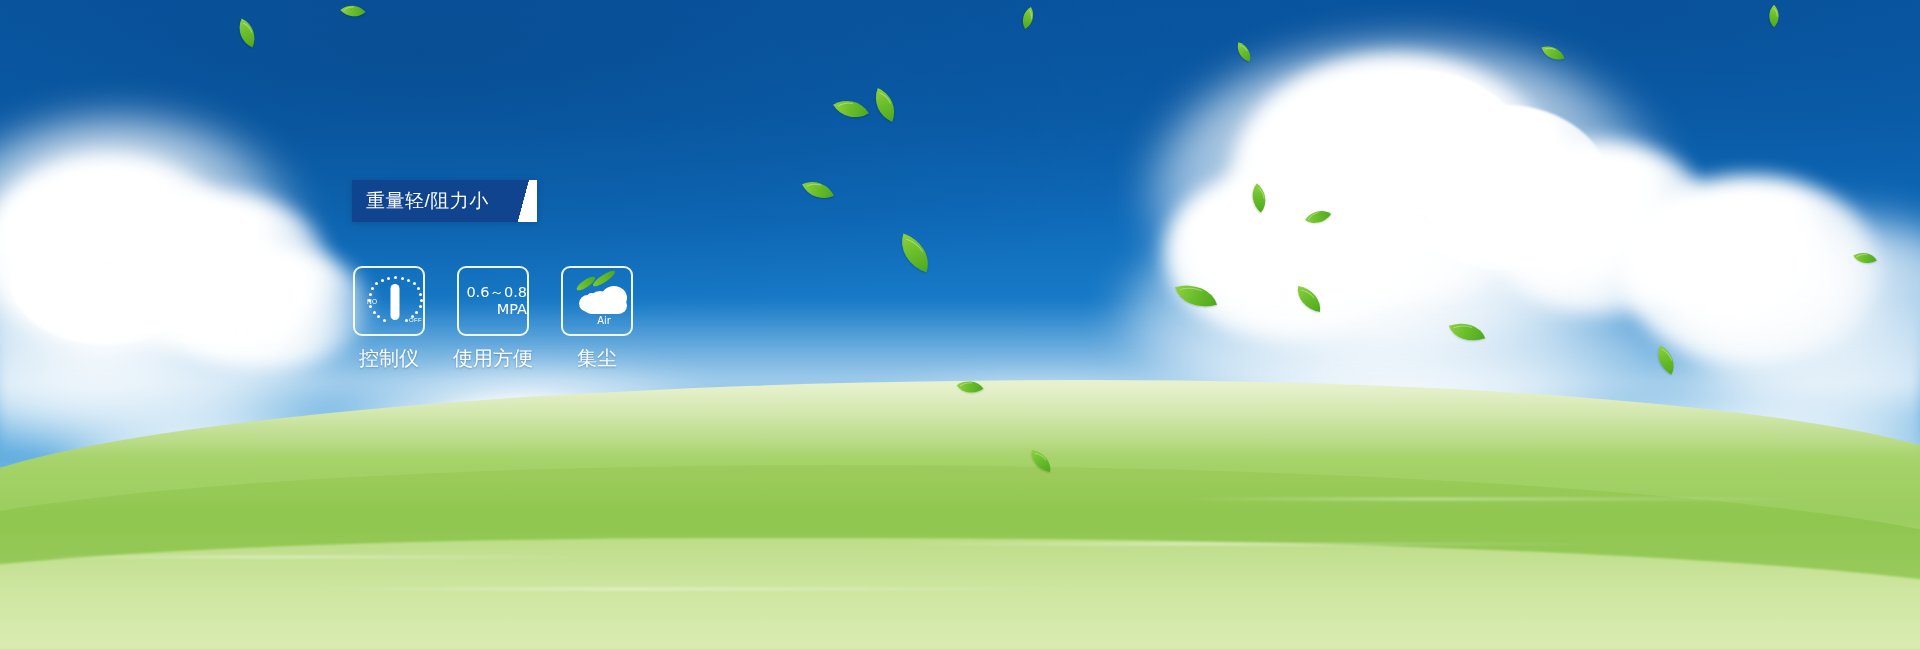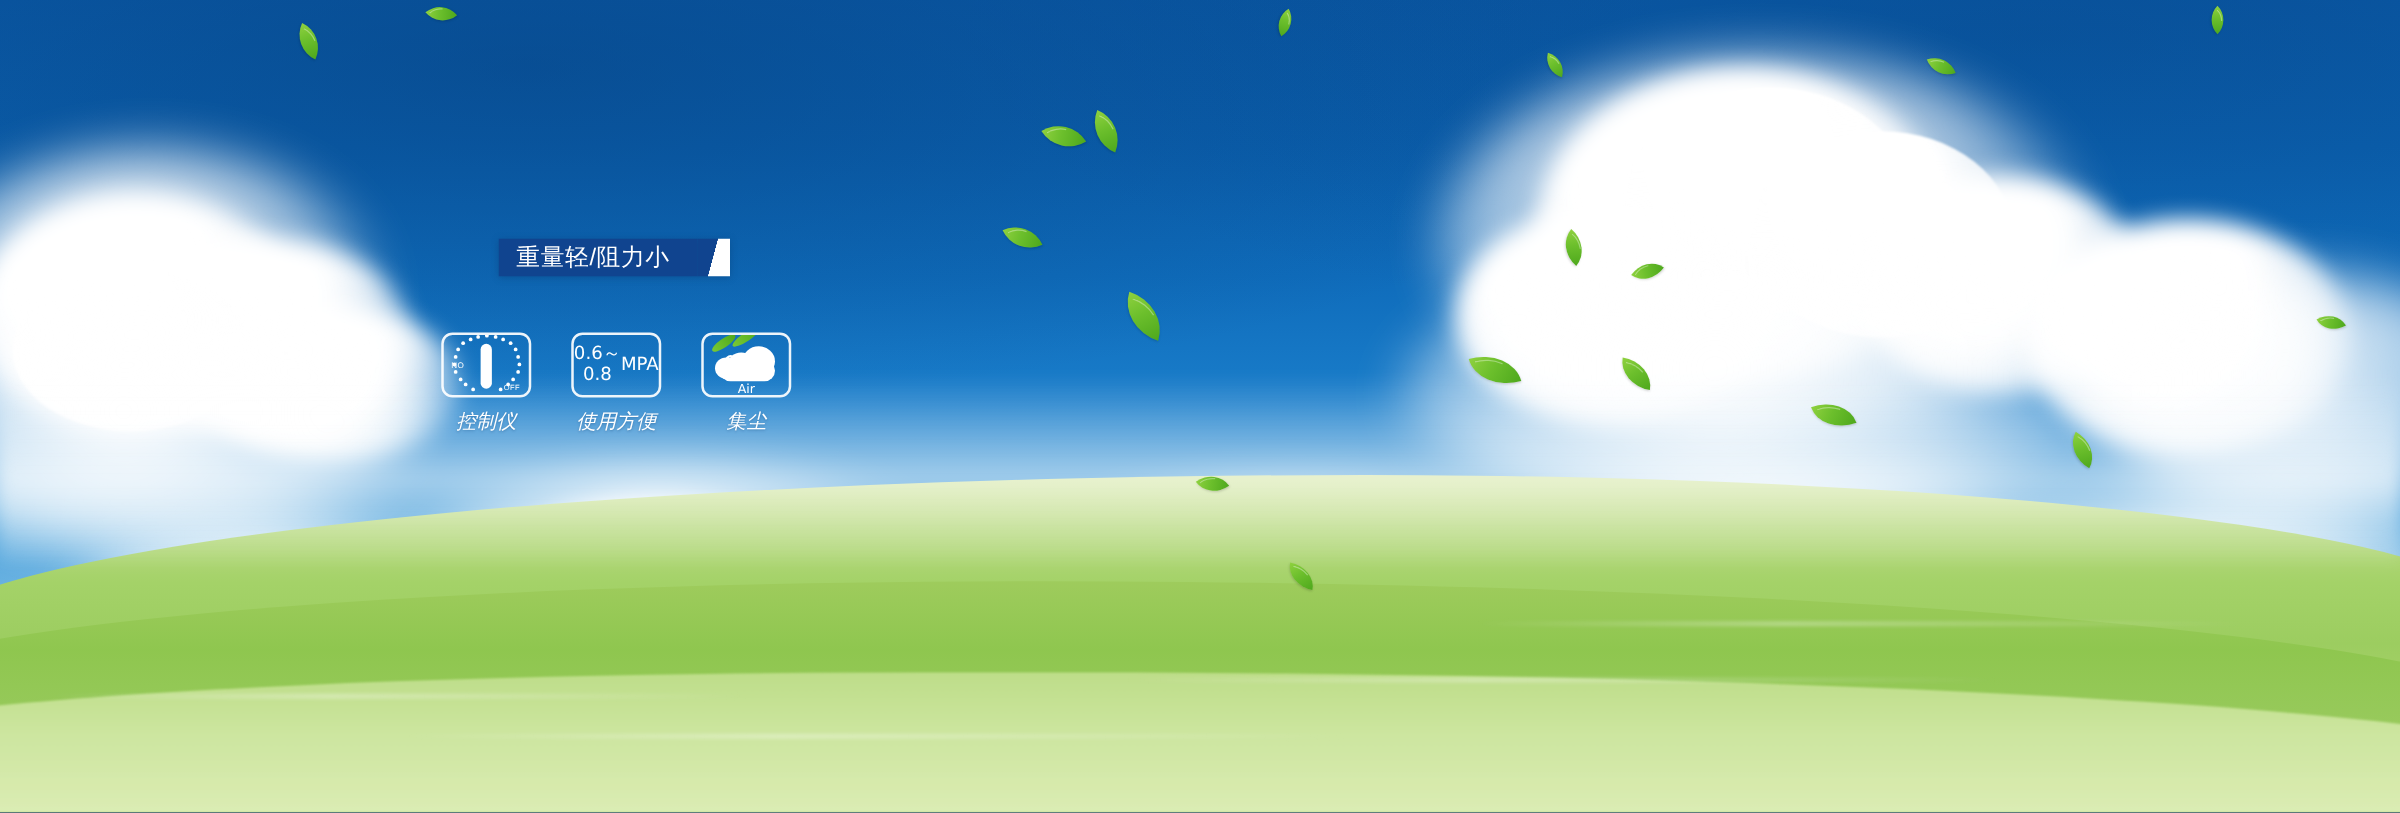--- a/index.html
+++ b/index.html
@@ -111,24 +111,23 @@
     font-size:54px;
     letter-spacing:2px;
     color:#ffffff;
     font-weight:300;
     white-space:nowrap;
     text-shadow:0 1px 3px rgba(0,40,90,0.35);
   }
 
   
   .tagbar{
-    position:absolute; left:352px; top:191px;
-    height:30px; display:flex; align-items:stretch;
+    position:absolute; left:352px; top:180px;
+    height:42px; display:flex; align-items:stretch;
     filter:drop-shadow(0 1px 3px rgba(0,30,70,0.25));
-    margin-left:47px;
   }
   .tag-blue{
     background:#10448f;
     color:#ffffff;
     font-size:19px;
     display:flex; align-items:center; justify-content:center;
     padding:0 22px 0 14px;
     white-space:nowrap;
     letter-spacing:.5px;
   }
@@ -146,42 +145,41 @@
     letter-spacing:.5px;
   }
 
   
   .features{
     position:absolute; left:352px; top:266px;
     display:flex; gap:30px;
   }
   .feat{ width:74px; display:flex; flex-direction:column; align-items:center; }
   .feat-box{
-    width:72px; height:52px;
+    width:72px; height:70px;
     border:2px solid rgba(255,255,255,0.92);
     border-radius:9px;
-    display:flex; flex-direction:row;
-    align-items:center; justify-content:center;
+    display:flex; flex-direction:column;
+    align-items:flex-end; justify-content:center;
     color:#ffffff;
     position:relative;
     overflow:hidden;
   }
   .feat-txt{
     font-size:14.5px; line-height:17px; text-align:center;
     font-family:"DejaVu Sans","Liberation Sans",sans-serif;
     letter-spacing:0px;
   }
   .feat-txt.cn{ font-size:15px; }
   .feat-label{
     margin-top:9px;
-    font-size:16px; color:#ffffff;
+    font-size:20px; color:#ffffff;
     white-space:nowrap;
     font-family:"DejaVu Sans","Liberation Sans",sans-serif;
     text-shadow:0 1px 2px rgba(0,40,90,0.3);
-    font-style:italic;
   }
 
   
   .dial{ position:relative; width:56px; height:52px; }
   .dial .dot{ position:absolute; width:3.1px; height:3.1px; border-radius:50%; background:#fff; }
   .dial .needle{
     position:absolute; left:50%; top:9px;
     transform:translateX(-50%);
     width:9px; height:36px; border-radius:5px; background:#fff;
   }

